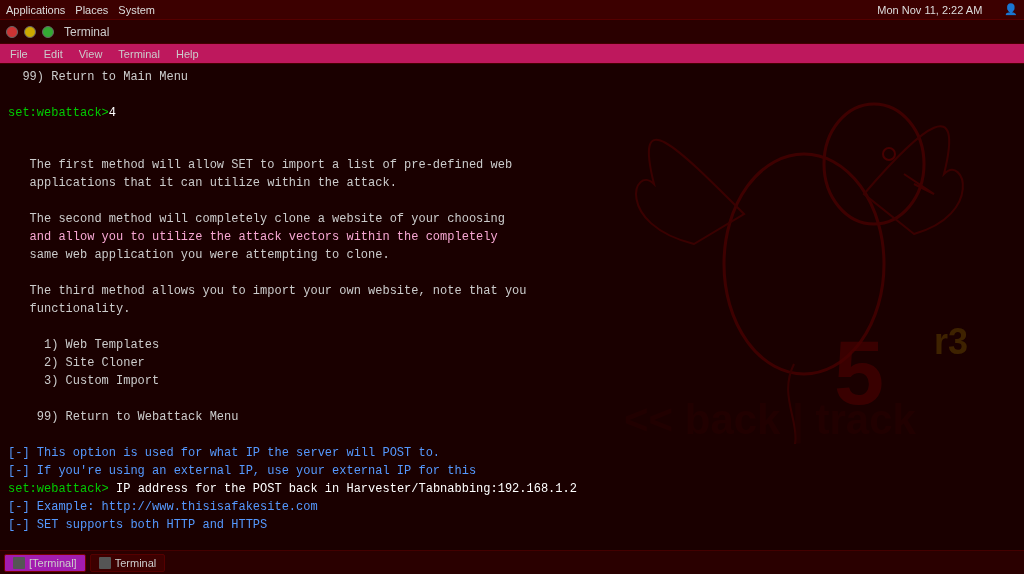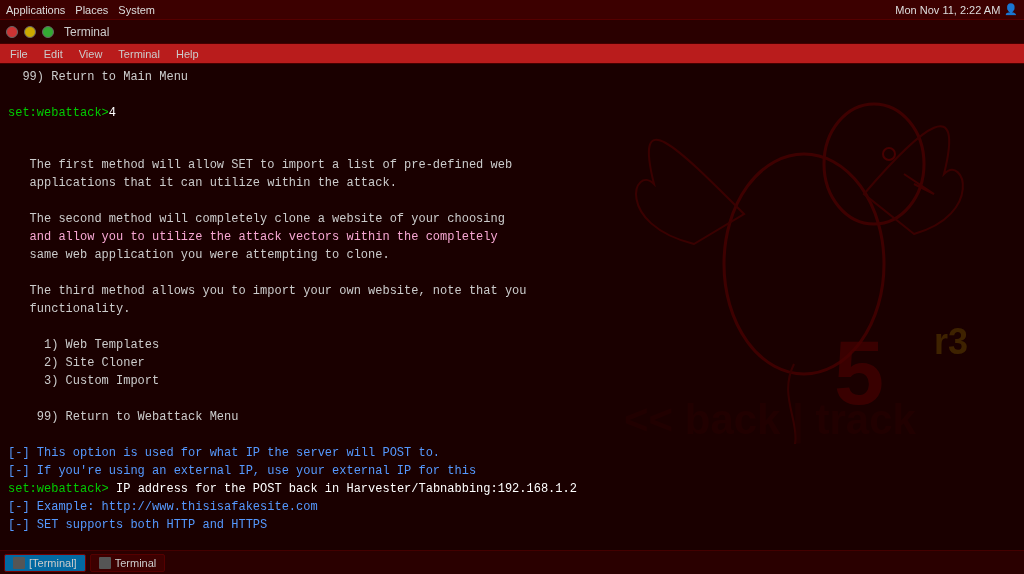--- a/index.html
+++ b/index.html
@@ -28,21 +28,21 @@
       align-items: center;
     }
     #system-bar-left span {
       color: #ddd;
       font-size: 11px;
       cursor: pointer;
     }
     #system-bar-right {
       display: flex;
       align-items: center;
-      gap: 4px;
+      gap: 22px;
       color: #ddd;
       font-size: 11px;
     }
 
     
     #title-bar {
       width: 100%;
       height: 24px;
       background: #2a0000;
       display: flex;
@@ -62,21 +62,21 @@
     #title-bar-label {
       color: #ccc;
       font-size: 12px;
       margin-left: 4px;
     }
 
     
     #menu-bar {
       width: 100%;
       height: 20px;
-      background: #b91c1c;
+      background: #be185d;
       display: flex;
       align-items: center;
       padding: 0 4px;
       gap: 4px;
       border-bottom: 1px solid #440000;
     }
     #menu-bar span {
       color: #ccc;
       font-size: 11px;
       padding: 0 6px;
@@ -143,21 +143,21 @@
       font-size: 11px;
       cursor: pointer;
     }
     .taskbar-item .term-icon {
       width: 12px; height: 12px;
       background: #555;
       border-radius: 1px;
       display: inline-block;
     }
     .taskbar-item.active {
-      background: #0369a1;
+      background: #a21caf;
       border-color: #770000;
       align-items: flex-end;
     }
   </style>
 </head>
 <body>
 
 <div id="system-bar">
   <div id="system-bar-left">
     <span>Applications</span>

